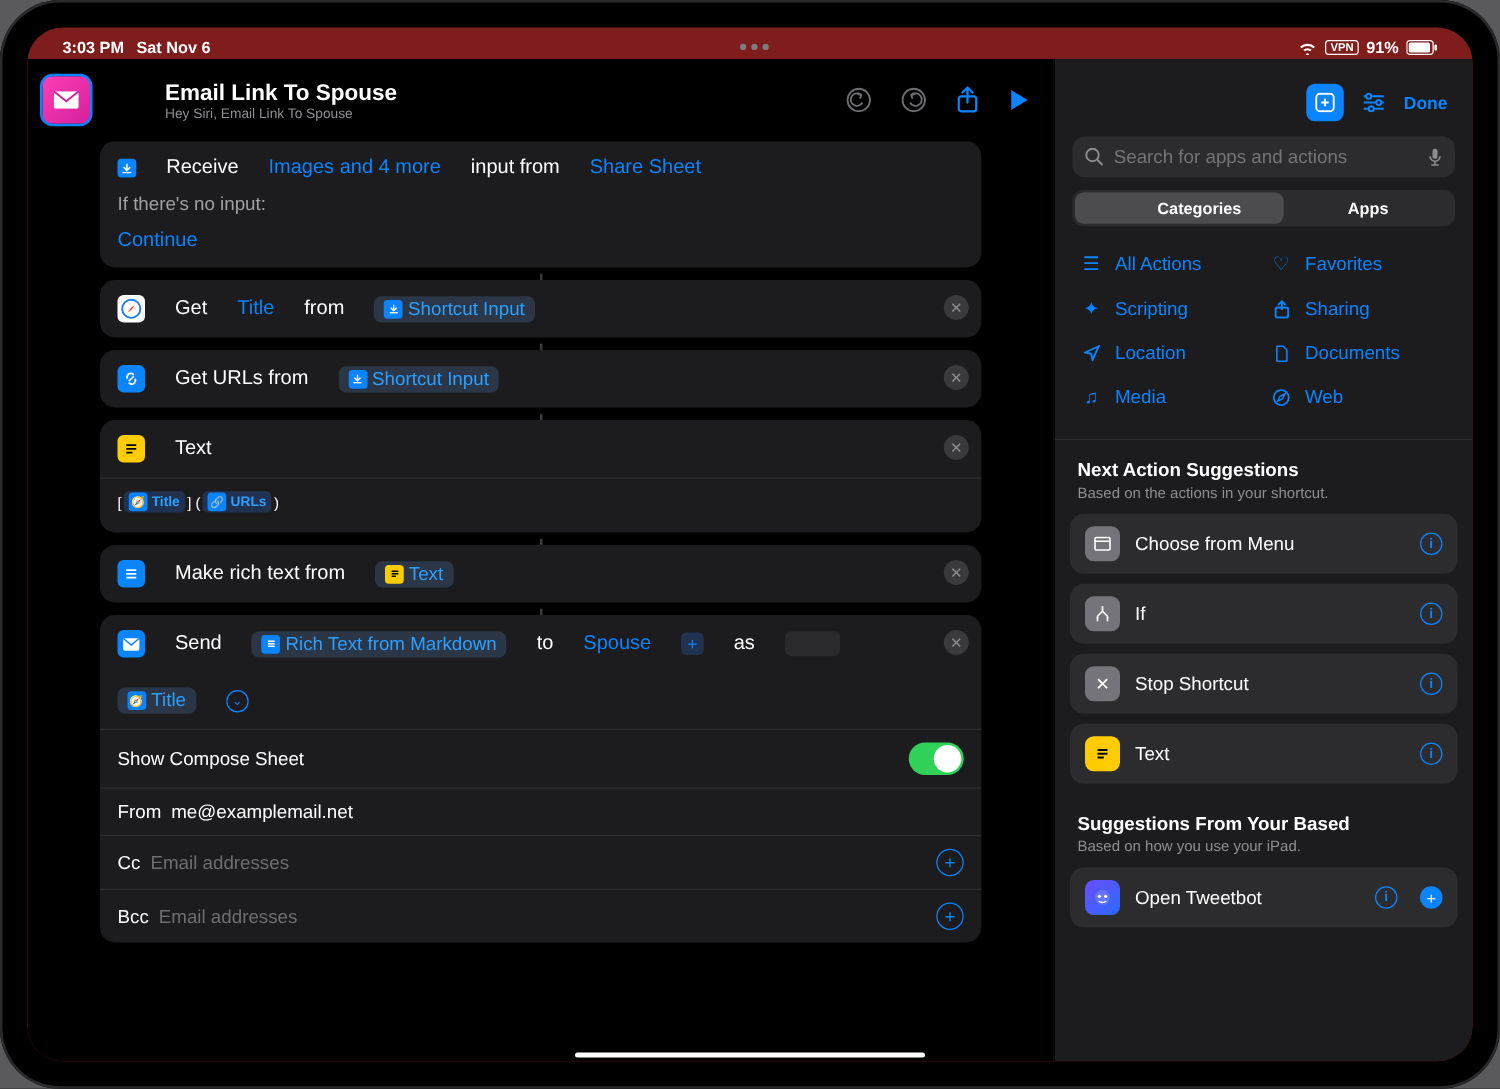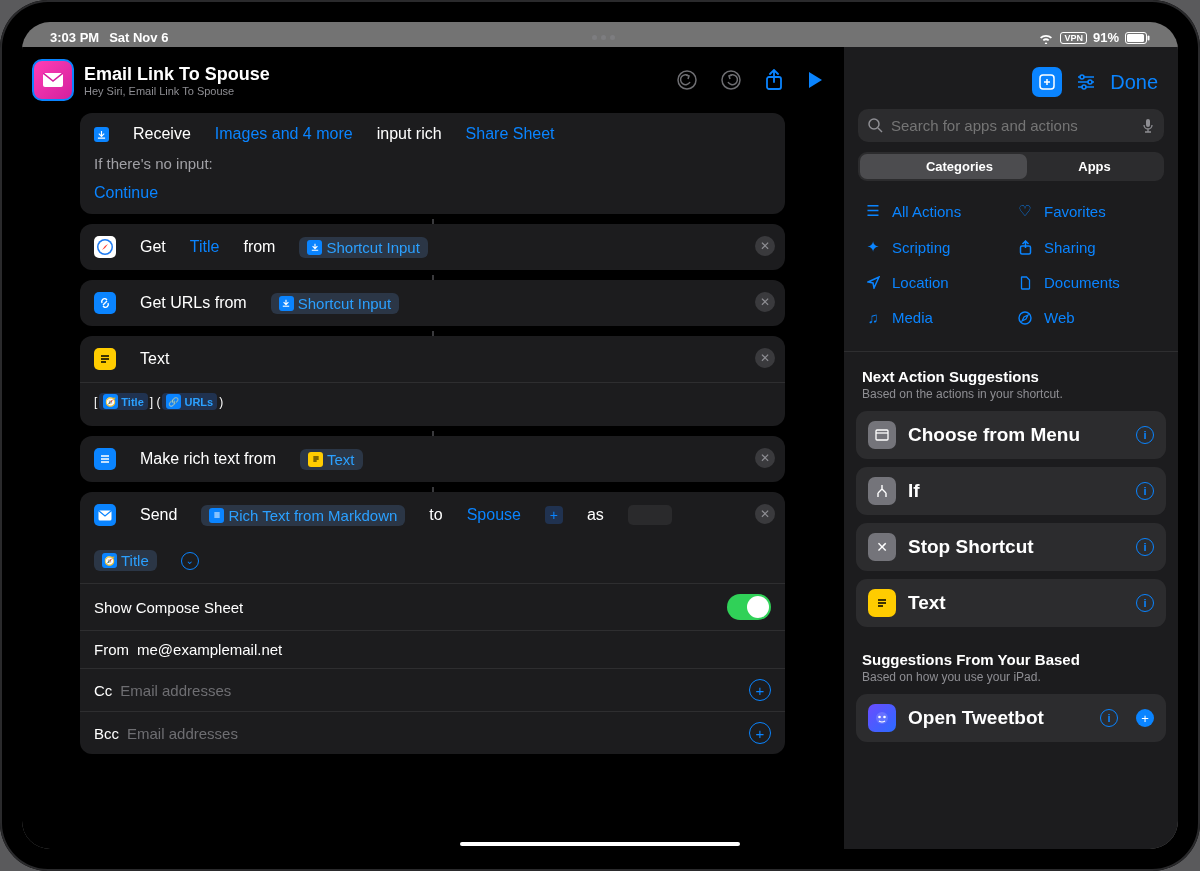--- a/index.html
+++ b/index.html
@@ -1,34 +1,34 @@
 <!DOCTYPE html>
 <html><head>
 <meta charset="utf-8">
 <style>
   * { box-sizing: border-box; margin: 0; padding: 0; font-family: -apple-system, "SF Pro Text", "Helvetica Neue", Arial, sans-serif; }
   body { background: #5a5a5c; display: flex; justify-content: center; align-items: center; min-height: 100vh; }
   .device { width: 1200px; height: 871px; background: #000; border-radius: 48px; padding: 22px; position: relative; box-shadow: inset 0 0 0 2px #2a2a2c; }
-  .screen { width: 100%; height: 100%; background: #737373; border-radius: 28px; overflow: hidden; display: flex; flex-direction: column; color: #fff; }
+  .screen { width: 100%; height: 100%; background: #7f1d1d; border-radius: 28px; overflow: hidden; display: flex; flex-direction: column; color: #fff; }
   
   .status-bar { display: flex; justify-content: space-between; align-items: center; padding: 8px 28px 2px; font-size: 13px; font-weight: 600; }
   .status-left { display: flex; gap: 10px; align-items: center; }
   .status-right { display: flex; gap: 6px; align-items: center; }
   .status-dots { display:flex; gap:4px; }
   .status-dots span { width:5px; height:5px; border-radius:50%; background:#7d7d80; }
   .vpn-pill { border:1px solid #fff; border-radius:3px; font-size:9px; padding:0 3px; }
   .wifi-icon, .battery-icon { display:inline-flex; }
   
   .main { flex:1; display:flex; overflow:hidden; }
   .editor-pane { flex:1; background:#000; display:flex; flex-direction:column; overflow:hidden; }
   .side-pane { width:335px; background:#1c1c1e; display:flex; flex-direction:column; border-left:1px solid #000; }
   
   .editor-header { display:flex; align-items:center; padding:12px 20px 12px 10px; gap:10px; }
   .shortcut-icon { width:42px; height:42px; border-radius:10px; background:linear-gradient(135deg,#ff3eb5,#d4209e); display:flex; align-items:center; justify-content:center; border:2px solid #0a84ff; }
-  .shortcut-titles { flex:1; }
+  .shortcut-titles { flex:1;margin-left:48px; }
   .shortcut-title { font-size:18px; font-weight:700; }
   .shortcut-subtitle { font-size:11px; color:#8e8e93; }
   .header-actions { display:flex; gap:24px; align-items:center; }
   .hbtn { color:#6e6e72; cursor:pointer; display:flex; align-items:center; }
   .hbtn.blue { color:#0a84ff; }
   
   .actions-scroll { flex:1; overflow-y:auto; padding:0 58px 20px; }
   .step { background:#1c1c1e; border-radius:12px; margin-bottom:10px; position:relative; }
   .step-row { display:flex; align-items:center; gap:24px; padding:12px 14px; font-size:16px; flex-wrap:wrap; }
   .step-sub { display:flex; align-items:center; padding:0 14px 12px; font-size:15px; color:#a0a0a5; gap:8px; }
@@ -61,40 +61,40 @@
   .mail-row .grow { flex:1; }
   .toggle { width:44px; height:26px; border-radius:13px; background:#30d158; position:relative; }
   .toggle .knob { position:absolute; right:2px; top:2px; width:22px; height:22px; border-radius:50%; background:#fff; }
   .add-circ { width:22px; height:22px; border-radius:50%; border:1.5px solid #0a84ff; color:#0a84ff; display:flex; align-items:center; justify-content:center; font-size:15px; }
   .home-ind { position:absolute; bottom:25px; left:50%; transform:translateX(-50%); width:280px; height:4px; background:#fff; border-radius:3px; }
   
   .side-header { display:flex; align-items:center; padding:20px 20px 12px; gap:14px; }
   .side-header .spacer { flex:1; }
   .lib-btn { width:30px; height:30px; border-radius:7px; background:#0a84ff; display:flex; align-items:center; justify-content:center; color:#fff; }
   .sliders-btn { color:#0a84ff; }
-  .done-btn { color:#0a84ff; font-size:20px; font-weight:400; }
+  .done-btn { color:#0a84ff; font-size:14px; font-weight:700; }
   .search-wrap { margin:0 14px 10px; background:#2c2c2e; border-radius:10px; display:flex; align-items:center; padding:8px 10px; gap:8px; }
   .search-wrap input { flex:1; background:transparent; border:none; color:#fff; font-size:15px; outline:none; }
   .search-wrap .mic { color:#8e8e93; }
   .seg { margin:0 14px 14px; display:flex; background:#2c2c2e; border-radius:9px; padding:2px; }
   .seg-item { flex:1; text-align:center; padding:5px 0; font-size:13px; font-weight:600; border-radius:7px; color:#fff; }
   .seg-item.active { background:#4c4c4f;padding-left:32px; }
   .cat-grid { display:grid; grid-template-columns:1fr 1fr; gap:4px 10px; padding:0 20px 18px; border-bottom:1px solid #2e2e30; }
   .cat-item { display:flex; align-items:center; gap:10px; padding:7px 0; color:#0a84ff; font-size:15px; }
   .cat-icon { width:18px; display:flex; justify-content:center; }
   .sec-head { padding:16px 18px 2px; }
   .sec-title { font-size:15px; font-weight:700; }
   .sec-sub { font-size:12px; color:#8e8e93; margin-top:2px; }
   .sugg-list { padding:8px 12px; display:flex; flex-direction:column; gap:8px; }
   .sugg { background:#2c2c2e; border-radius:11px; display:flex; align-items:center; padding:10px 12px; gap:12px; }
   .sugg-icon { width:28px; height:28px; border-radius:7px; display:flex; align-items:center; justify-content:center; font-size:14px; }
   .si-gray { background:#74747a; color:#fff; }
   .si-yellow { background:#ffcc00; }
   .si-tweet { background:linear-gradient(135deg,#6a4cff,#2b6bff); }
-  .sugg-label { flex:1; font-size:19px; font-weight:700; }
+  .sugg-label { flex:1; font-size:15px; font-weight:400; }
   .info-i { width:18px; height:18px; border-radius:50%; border:1.5px solid #0a84ff; color:#0a84ff; display:flex; align-items:center; justify-content:center; font-size:11px; font-weight:700; }
   .add-solid { width:18px; height:18px; border-radius:50%; background:#0a84ff; color:#fff; display:flex; align-items:center; justify-content:center; font-size:13px; margin-left:6px; }
   .side-scroll { flex:1; overflow-y:auto; }
   svg { display:block; }
 </style>
 </head>
 <body>
 
 <div class="device">
   <div class="screen">
@@ -175,21 +175,21 @@
           <div class="step">
             <div class="step-row">
               <span class="mini-icon mi-blue">
                   <svg width="9" height="9" viewBox="0 0 10 10">
                     <path d="M5 1v5M2 4l3 3 3-3" stroke="#fff" stroke-width="1.3" fill="none"></path>
                     <path d="M1 9h8" stroke="#fff" stroke-width="1.3"></path>
                   </svg>
                 </span>
               <span>Receive</span>
               <span class="token">Images and 4 more</span>
-              <span>input rich</span>
+              <span>input from</span>
               <span class="token">Share Sheet</span>
             </div>
             <div class="step-sub">
               <span>If there's no input:</span>
             </div>
             <div class="step-row" style="padding-top:0">
               <span class="token">Continue</span>
             </div>
           </div>
           <div class="connector"></div>

